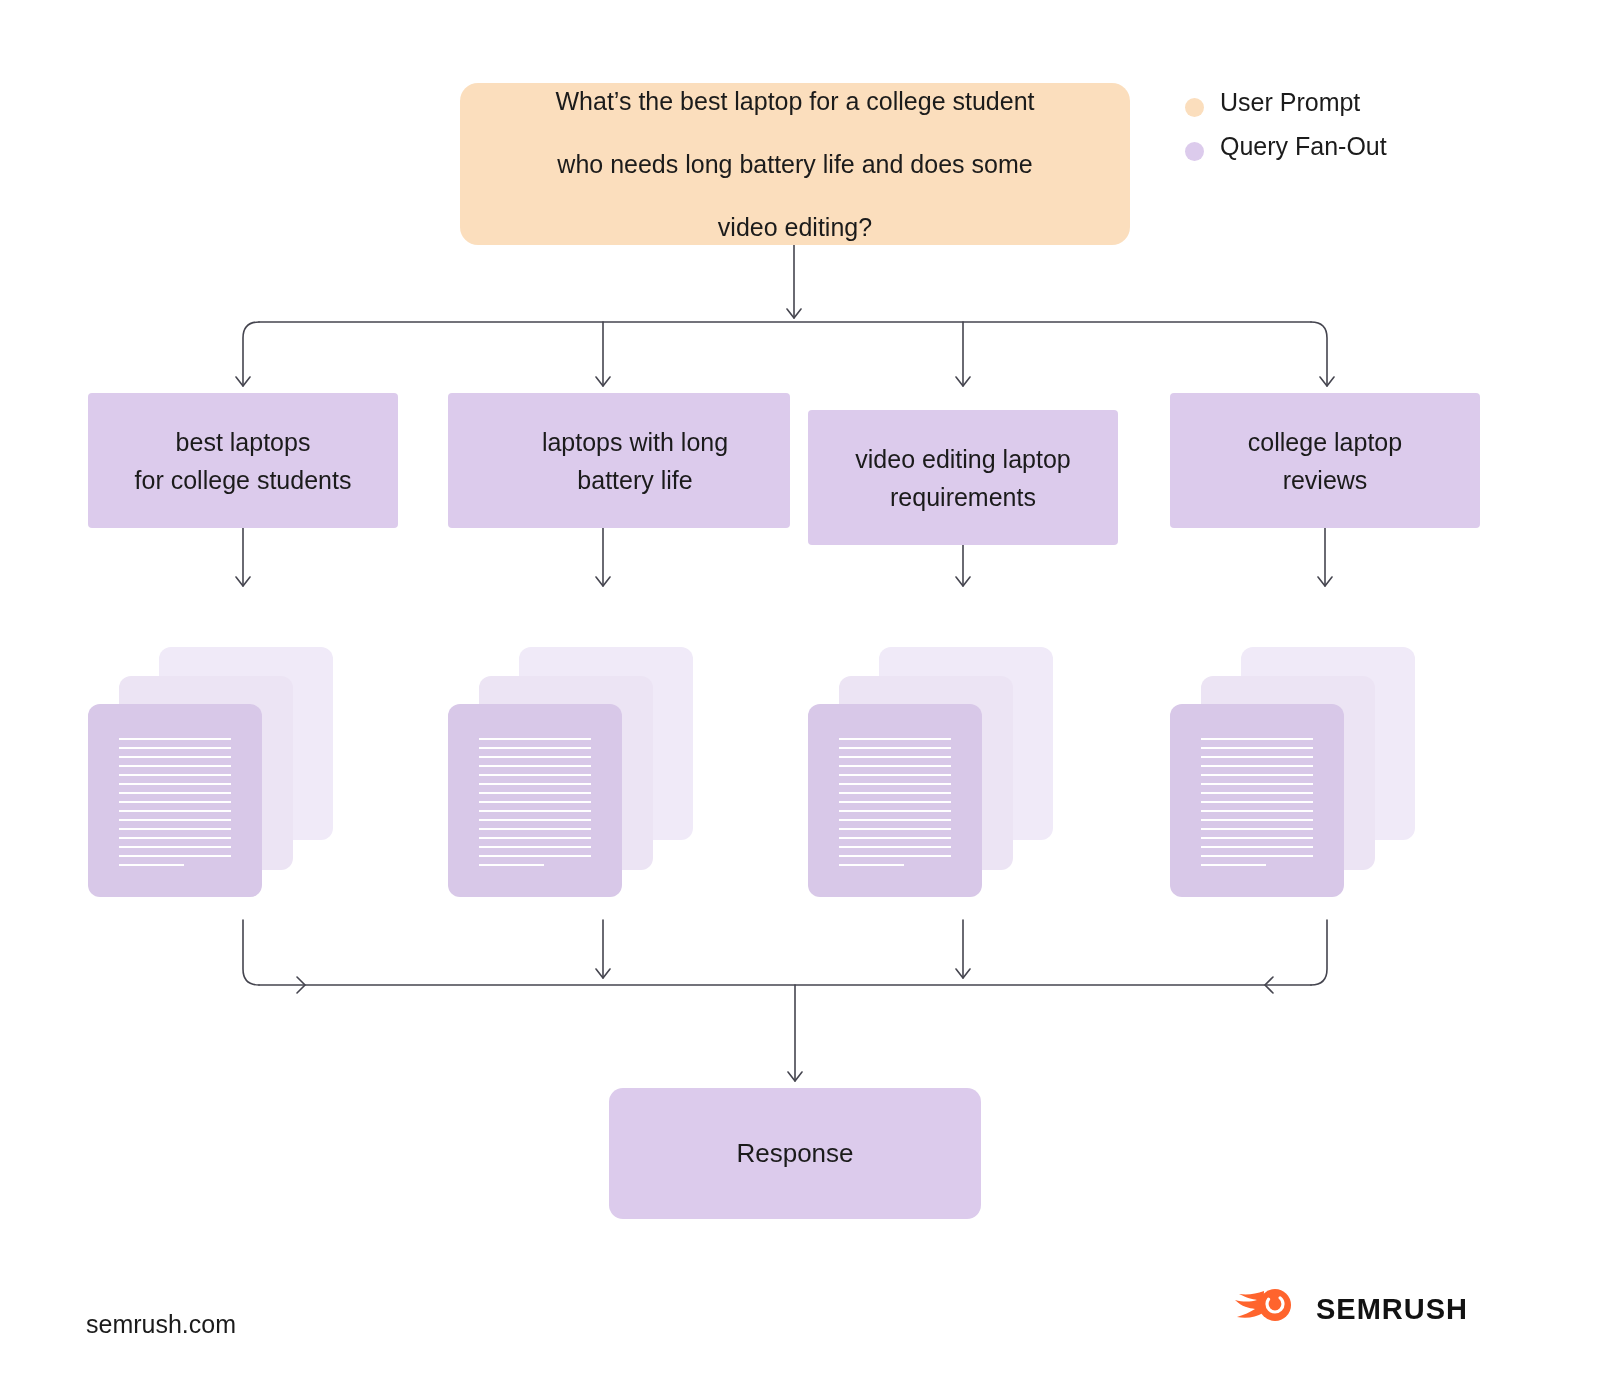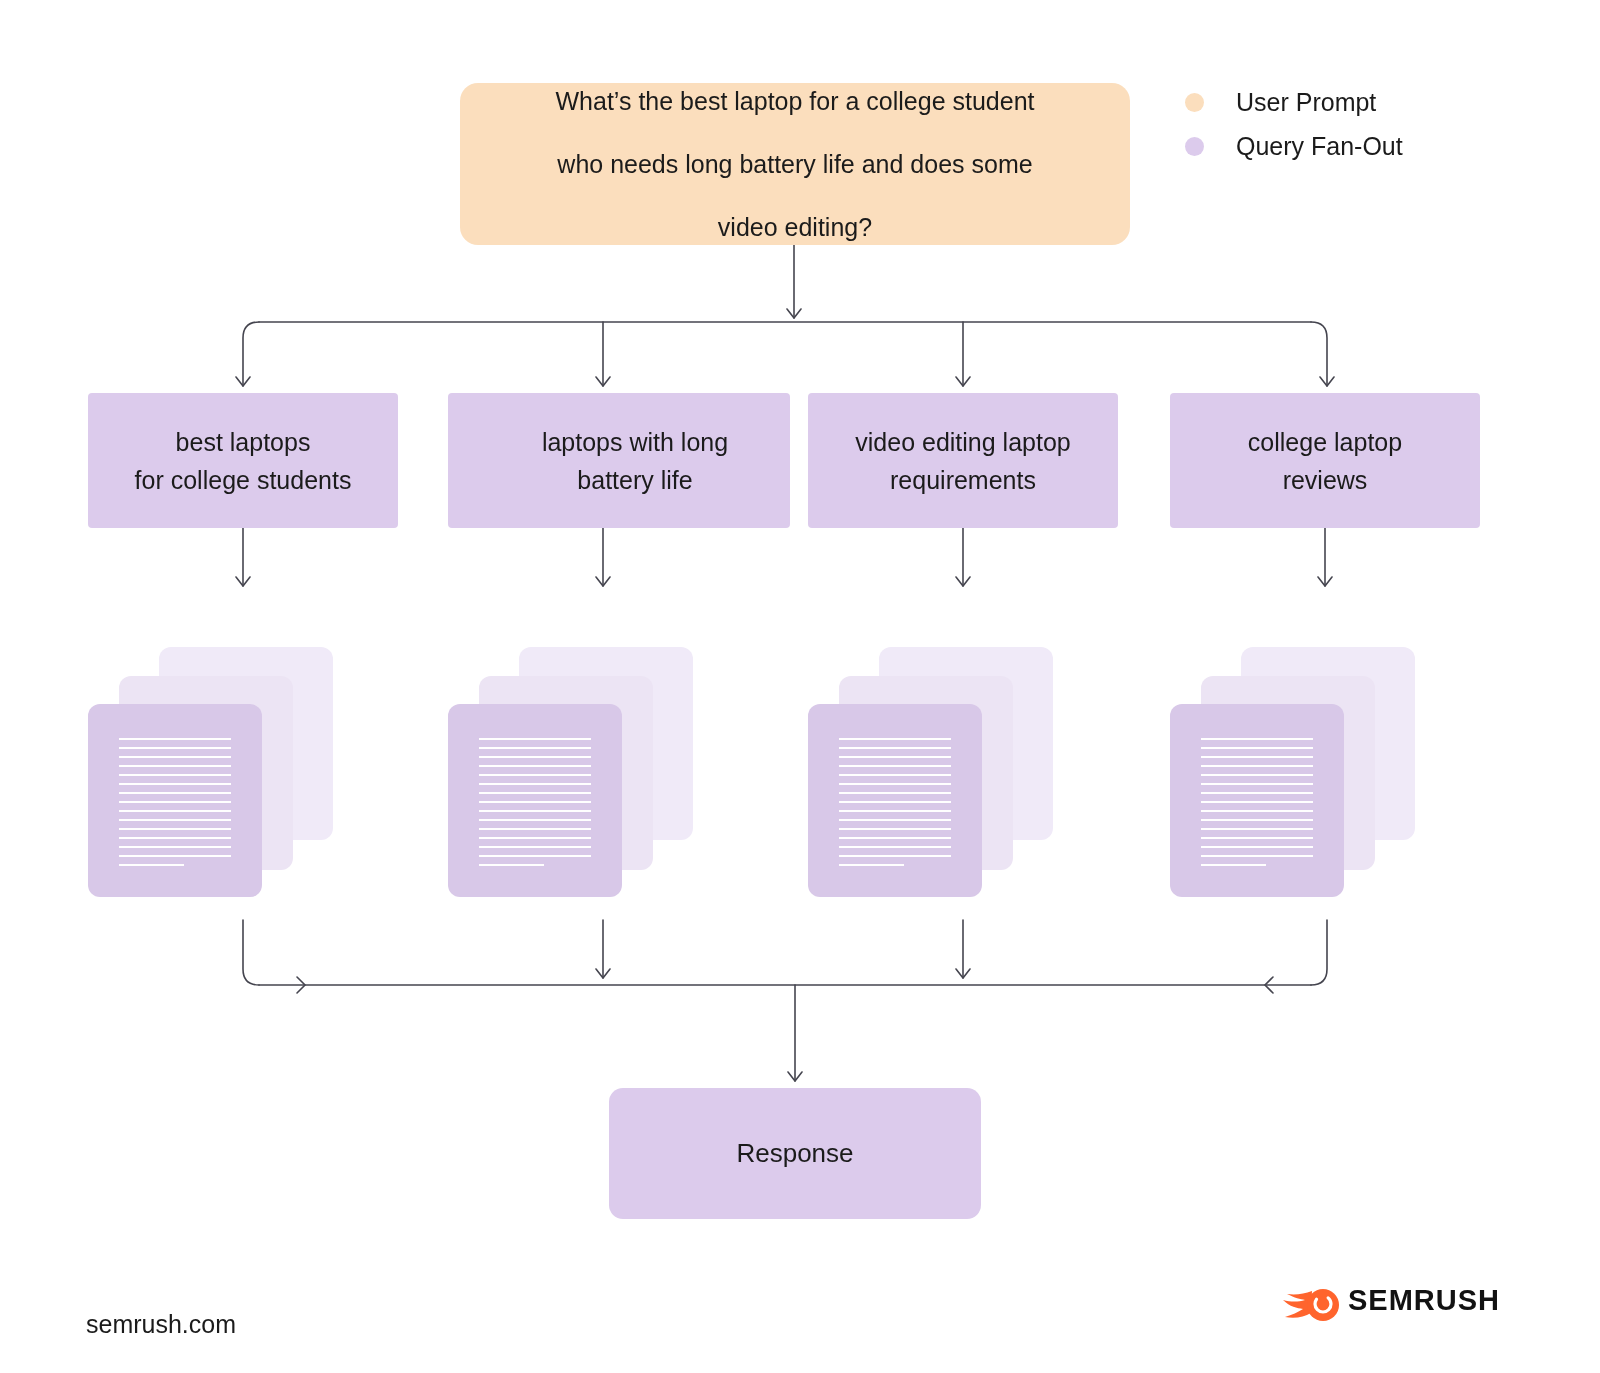--- a/index.html
+++ b/index.html
@@ -10,53 +10,53 @@
   .connectors{position:absolute;left:0;top:0;width:1600px;height:1373px;pointer-events:none;}
 
   
   .prompt-box{position:absolute;left:460px;top:83px;width:670px;height:162px;
     background:#FBDEBD;border-radius:18px;display:flex;flex-direction:column;
     align-items:center;justify-content:center;text-align:center;gap:24px;}
   .prompt-box span{display:block;font-size:25px;line-height:39px;color:#1b1b1b;}
 
   
   .legend{position:absolute;left:1185px;top:88px;display:flex;flex-direction:column;gap:15px;}
-  .legend-row{display:flex;align-items:center;gap:32px;}
+  .legend-row{display:flex;align-items:flex-end;gap:16px;}
   .legend-dot{width:19px;height:19px;border-radius:50%;flex:0 0 auto;}
   .legend-dot.orange{background:#FBDEBD;}
   .legend-dot.purple{background:#DCCBEC;}
   .legend-label{font-size:25px;line-height:29px;}
 
   
   .query-box{position:absolute;top:393px;width:310px;height:135px;background:#DCCBEC;
     border-radius:4px;display:flex;flex-direction:column;align-items:center;
     justify-content:center;text-align:center;}
   .query-box span{display:block;font-size:25px;line-height:38px;}
-  .qb1{left:88px;} .qb2{left:448px;padding-left:32px;} .qb3{left:808px;} .qb4{left:1170px;}
+  .qb1{left:88px;} .qb2{left:448px;padding-left:32px;} .qb3{left:808px;margin-top:17px;} .qb4{left:1170px;}
 
   
   .doc-stack{position:absolute;top:647px;width:245px;height:250px;}
   .ds1{left:88px;} .ds2{left:448px;} .ds3{left:808px;} .ds4{left:1170px;}
   .doc{position:absolute;width:174px;height:193px;border-radius:12px;}
   .doc-back{left:71px;top:0;background:#F0EAF8;}
   .doc-middle{left:31px;top:29px;background:#ECE4F4;height:194px;}
   .doc-front{left:0;top:57px;background:#D8C8E8;}
   .doc-lines{position:absolute;left:18%;right:18%;top:34px;height:119px;
     background:repeating-linear-gradient(to bottom,#ffffff 0 2px,rgba(0,0,0,0) 2px 9px);}
   .doc-line-short{position:absolute;left:18%;top:160px;width:37%;height:2px;background:#ffffff;}
 
   
   .response-box{position:absolute;left:609px;top:1088px;width:372px;height:131px;
     background:#DCCBEC;border-radius:14px;display:flex;align-items:center;
     justify-content:center;}
   .response-box span{font-size:26px;}
 
   
   .footer-site{position:absolute;left:86px;top:1290px;font-size:25px;margin-top:20px;}
-  .brand{position:absolute;left:1282px;top:1284px;display:flex;align-items:flex-start;gap:4px;}
+  .brand{position:absolute;left:1234px;top:1284px;display:flex;align-items:flex-end;gap:20px;}
   .brand-text{font-size:29px;font-weight:bold;letter-spacing:1px;color:#121212;}
 </style>
 </head>
 <body>
 
 <div class="canvas">
 
   <svg class="connectors" width="1600" height="1373" viewBox="0 0 1600 1373">
     <defs>
       <marker id="arrow" markerUnits="userSpaceOnUse" markerWidth="24" markerHeight="20" viewBox="-12 -10 14 20" refX="0" refY="0" orient="auto">

